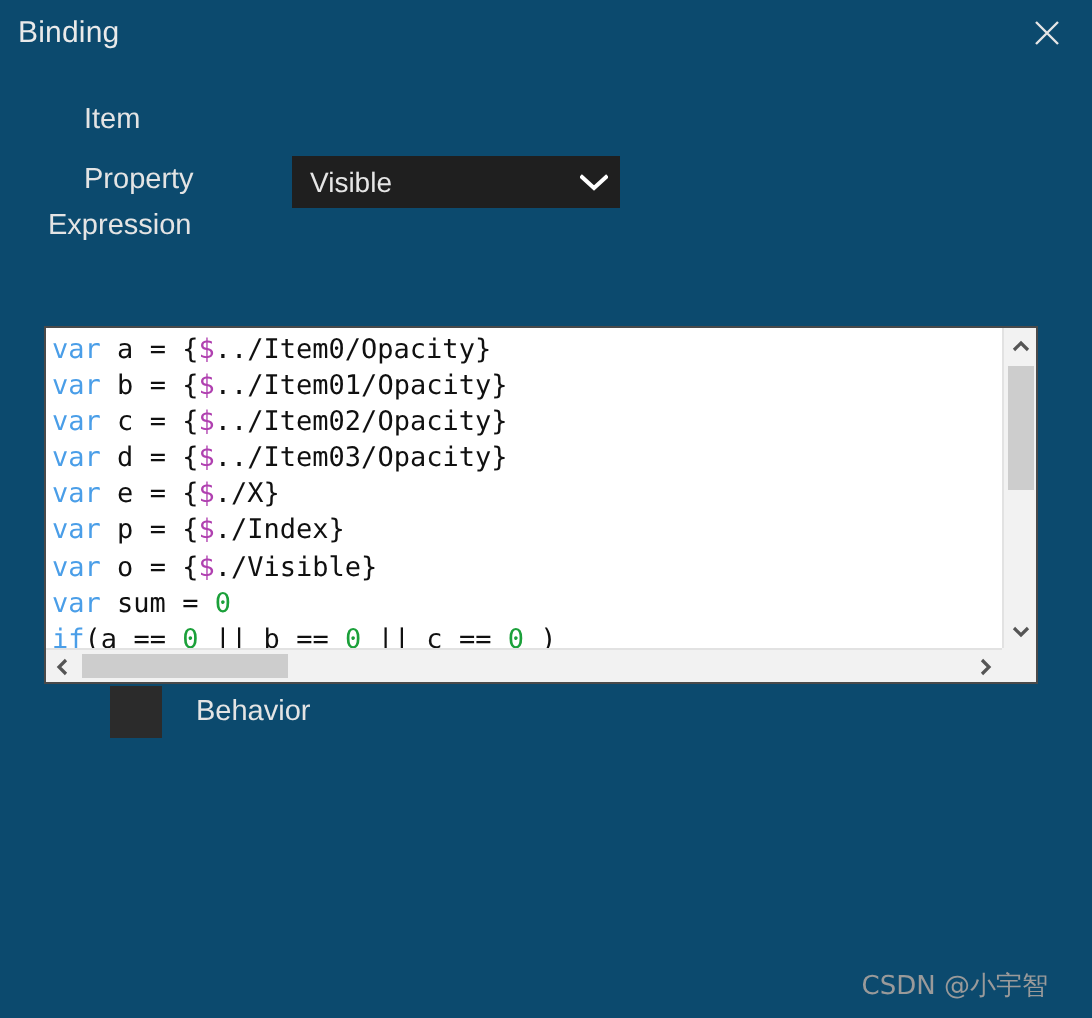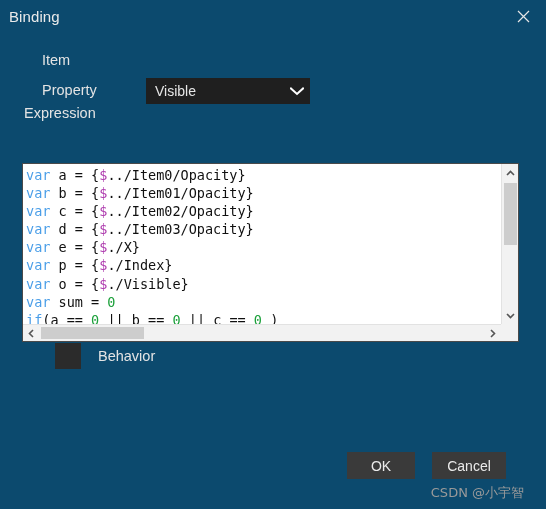--- a/index.html
+++ b/index.html
@@ -284,18 +284,16 @@
     </div>
 
     <div id="scroll-corner"></div>
   </div>
 
   <div id="behavior-row">
     <div id="behavior-checkbox"></div>
     <div id="behavior-label">Behavior</div>
   </div>
 
-  <div class="dialog-button" id="ok-button">OK</div>
-  <div class="dialog-button" id="cancel-button">Cancel</div>
 
   <div id="watermark">CSDN @小宇智</div>
 
 </div>
 
 </body></html>

